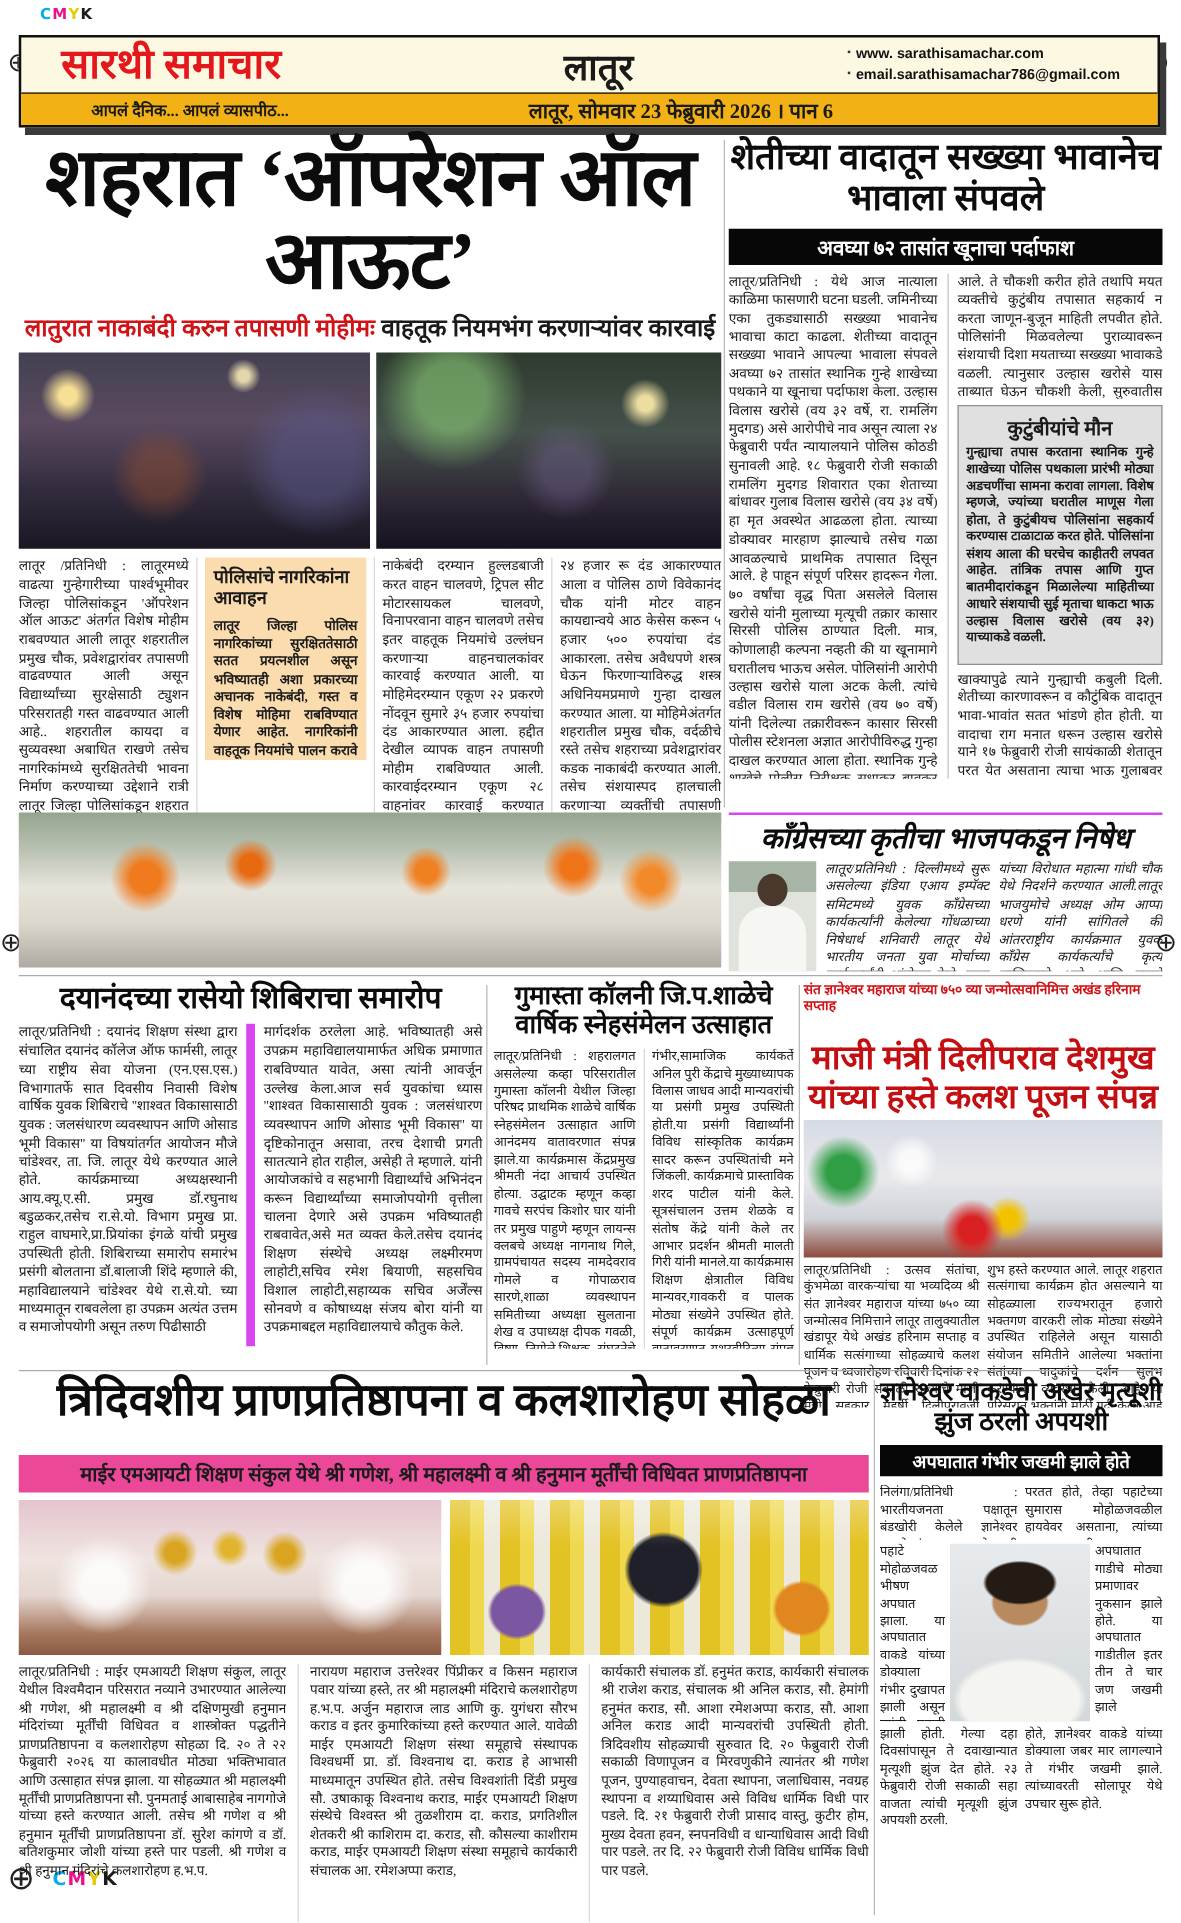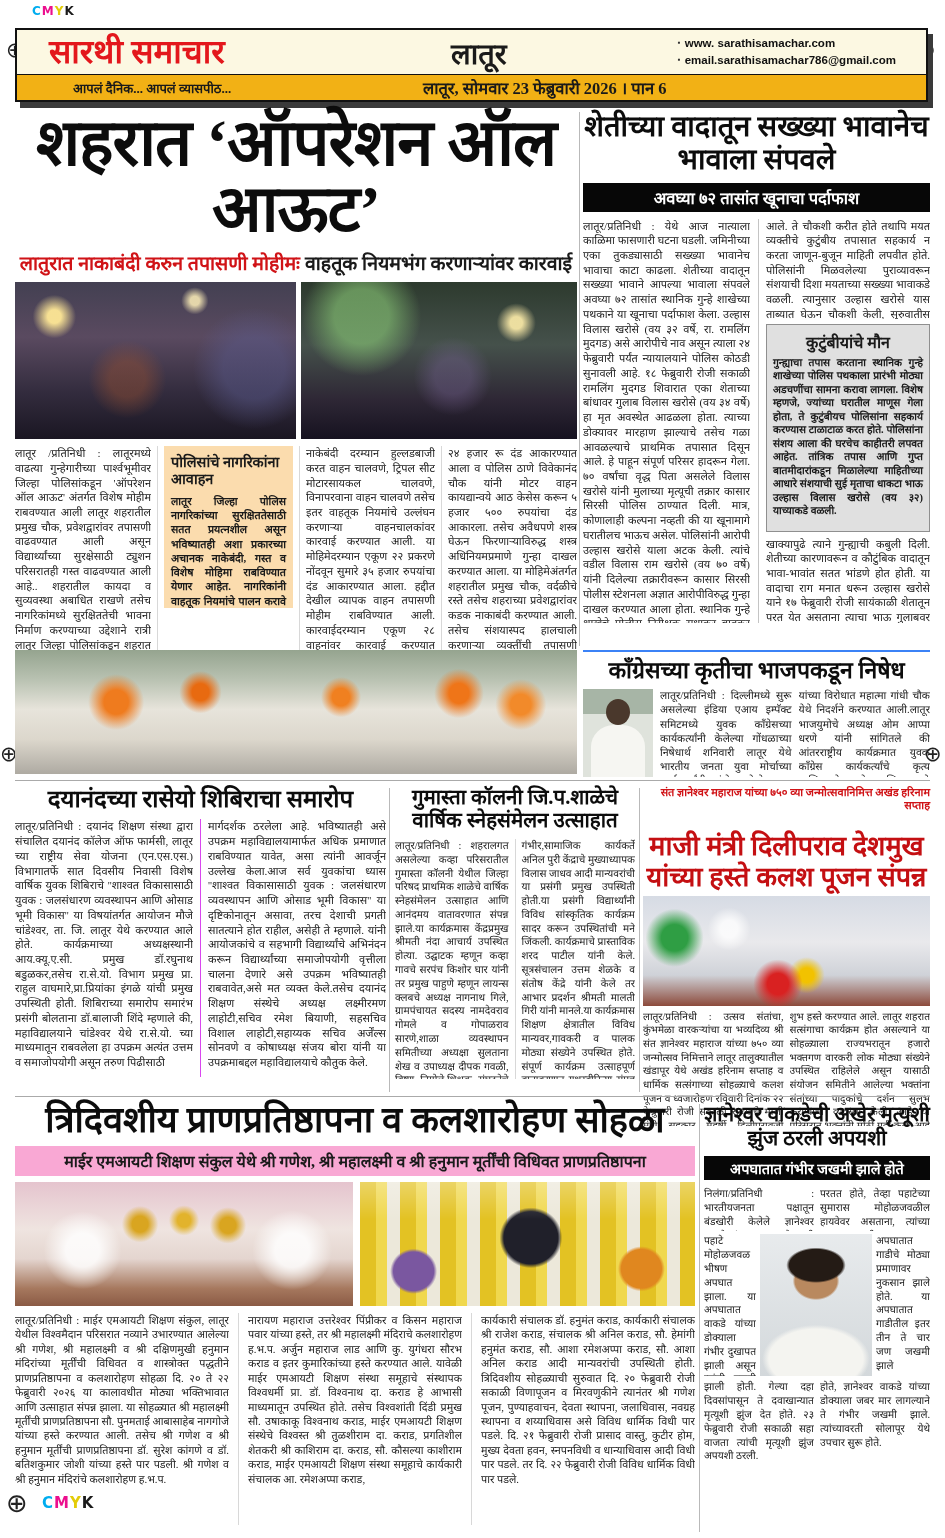--- a/index.html
+++ b/index.html
@@ -109,48 +109,48 @@
       radial-gradient(ellipse 10% 26% at 84% 70%, #e0871f 0 60%, transparent 70%),
       repeating-linear-gradient(90deg,#e3c223 0 16px,#f0d84e 16px 27px,#ece8da 27px 40px); }
   .ph-wakade { width:112px; height:142px;
     background:
       radial-gradient(ellipse 34% 16% at 50% 22%, #241b15 0 70%, transparent 78%),
       radial-gradient(ellipse 26% 17% at 50% 33%, #b9895f 0 72%, transparent 80%),
       radial-gradient(ellipse 60% 30% at 50% 88%, #f4f4f0 0 70%, transparent 80%),
       linear-gradient(180deg,#e8ebed 0%,#d3d8db 100%); }
 
   
-  #bjp { position:absolute; left:583px; top:650px; width:347px; border-top:2px solid #3b82f6; padding-top:6px; }
+  #bjp { position:absolute; left:583px; top:650px; width:347px; border-top:2px solid #d946ef; padding-top:6px;font-style:italic; }
   .bjp-head { font-size:23px; line-height:1.1; }
   .bjp-row { margin-top:6px; display:flex; gap:7px; height:88px; }
   .bjp-row .col { flex:1; font-size:10.6px; }
 
   
   #dayanand { position:absolute; left:15px; top:786px; width:371px; }
   .day-head { font-size:24px; line-height:1.1; }
   .day-cols { margin-top:7px; height:258px; display:flex; gap:7px; }
   .day-cols .col { flex:1; }
-  .day-cols .col + .col { border-left:1px solid #d946ef; padding-left:7px; }
+  .day-cols .col + .col { border-left:7px solid #d946ef; padding-left:7px; }
 
   #gumasta { position:absolute; left:395px; top:786px; width:240px; }
   .gum-head { font-size:20.5px; line-height:1.12; }
   .gum-cols { margin-top:7px; height:240px; display:flex; gap:6px; }
   .gum-cols .col { flex:1; font-size:10.3px; }
   .gum-cols .col + .col { border-left:1px solid #d8d8d8; padding-left:6px; }
 
   #kalash { position:absolute; left:643px; top:786px; width:287px; }
-  .kal-kick { color:#d01317; font-size:11px; font-weight:700; text-align:right; line-height:1.15; }
+  .kal-kick { color:#d01317; font-size:11px; font-weight:700; text-align:left; line-height:1.15; }
   .kal-head { color:#c40f12; font-size:27px; line-height:1.12; margin-top:20px; }
   .kal-cols { margin-top:4px; height:116px; display:flex; gap:6px; }
   .kal-cols .col { flex:1; font-size:10.2px; }
 
   
   #pran { position:absolute; left:15px; top:1102px; width:680px; }
   .pran-head { font-size:36px; line-height:1.05; }
-  .pran-sub { margin-top:6px; background:#f9a8d4; text-align:center; font-size:16px; font-weight:700; padding:4px 18px; }
+  .pran-sub { margin-top:24px; background:#ec4899; text-align:center; font-size:16px; font-weight:700; padding:4px 18px; }
   .pran-photos { margin-top:6px; height:124px; display:flex; gap:7px; }
   .pran-cols { margin-top:7px; height:212px; display:flex; gap:9px; }
   .pran-cols .col { flex:1; font-size:10.8px; }
   .pran-cols .col + .col { border-left:1px solid #d8d8d8; padding-left:9px; }
 
   #wakade { position:absolute; left:704px; top:1102px; width:226px; }
   .wak-head { font-size:20.5px; line-height:1.18; }
   #wakade .bbar { margin-top:6px; font-size:14.5px; padding:2px 0; }
   .w-row { display:flex; gap:6px; }
   .w-row1 { margin-top:7px; height:44px; }

